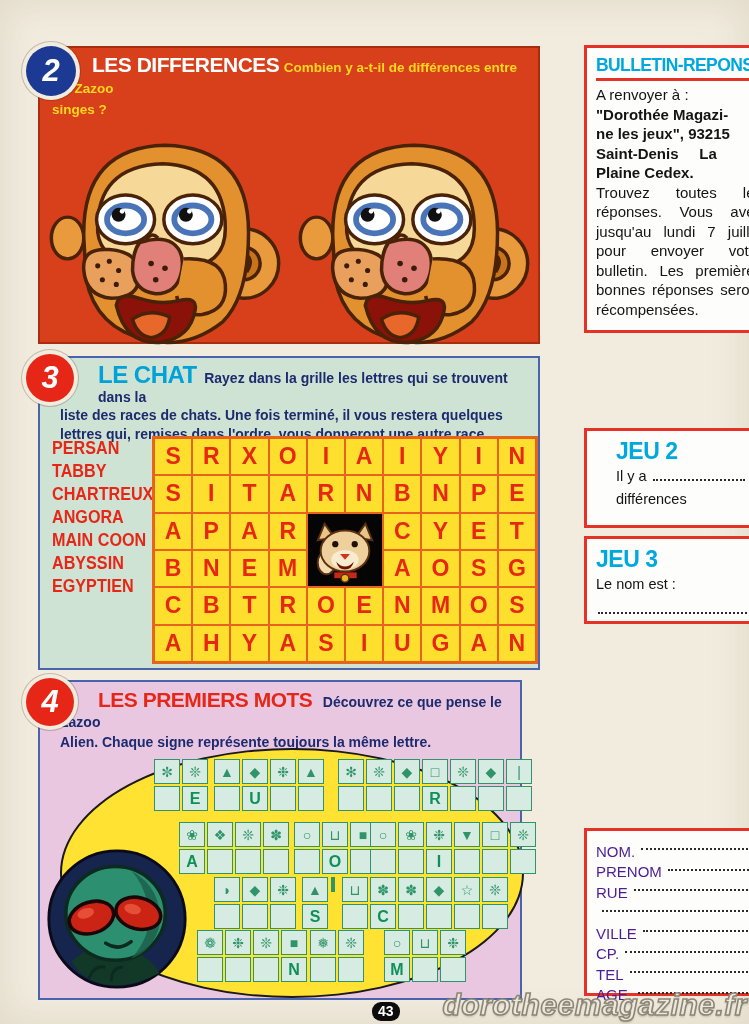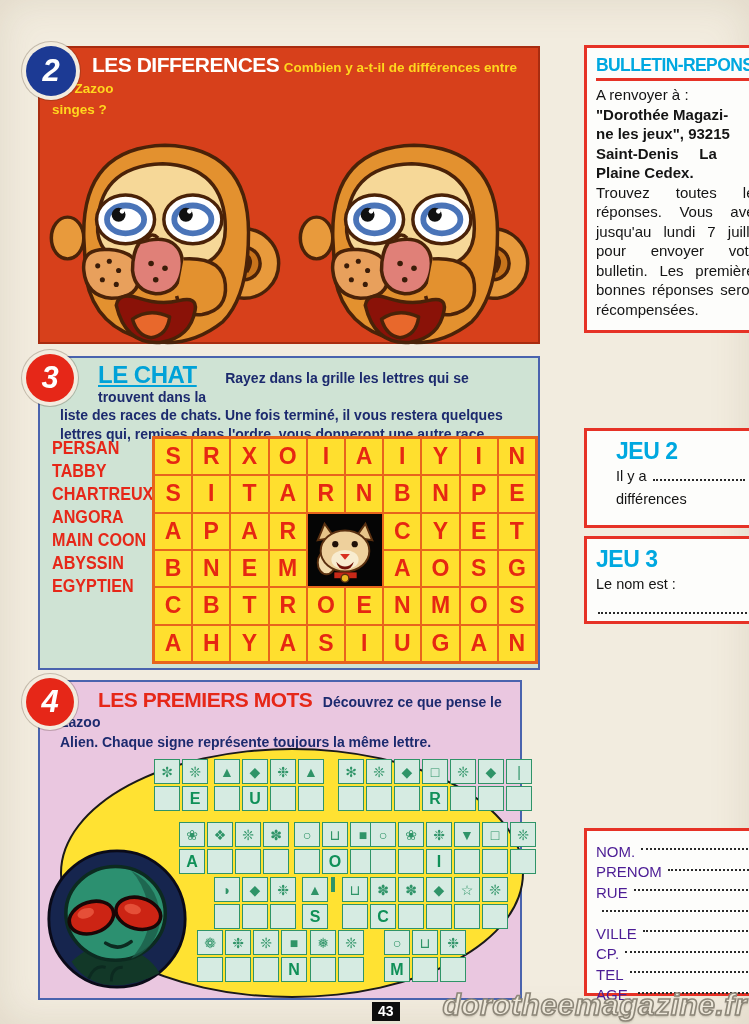--- a/index.html
+++ b/index.html
@@ -22,21 +22,21 @@
   .spacer2{float:left;width:40px;height:22px;}
   .s2title{color:#fff;font-size:21px;font-weight:bold;letter-spacing:-0.5px;}
   .s2sub{color:#ffd71e;font-size:13.5px;font-weight:bold;}
   #monkeys{display:flex;justify-content:space-around;align-items:flex-start;margin-top:2px;}
 
   
   #sec3{position:absolute;left:38px;top:356px;width:502px;height:314px;
         background:#cfe3d4;border:2.5px solid #4a63ae;box-sizing:border-box;}
   #sec3 .hdr{padding:8px 10px 0 20px;line-height:18.5px;}
   .spacer3{float:left;width:38px;height:22px;}
-  .s3title{color:#00a2d8;font-size:24px;font-weight:bold;letter-spacing:-0.5px;margin-right:24px;text-decoration:underline;}
+  .s3title{color:#00a2d8;font-size:24px;font-weight:bold;letter-spacing:-0.5px;margin-right:3px;}
   .instr{color:#1c2a6e;font-size:14px;font-weight:bold;}
   #word-list{position:absolute;left:12px;top:78px;color:#e62718;font-size:19px;font-weight:bold;
              line-height:23px;transform:scaleX(0.85);transform-origin:left top;white-space:nowrap;}
   #letter-grid{position:absolute;left:112px;top:78px;width:386px;height:228px;
                display:grid;grid-template-columns:repeat(10,1fr);grid-template-rows:repeat(6,1fr);
                gap:2px;background:#e8641c;border:3px solid #e8641c;box-sizing:border-box;}
   .gcell{background:#ffdf2e;display:flex;align-items:center;justify-content:center;
          color:#e62712;font-size:23px;font-weight:bold;}
   #cat-holder{grid-row:3/5;grid-column:5/7;background:#000;display:flex;align-items:center;justify-content:center;}
 
@@ -75,21 +75,21 @@
   .dotline{border-bottom:2.5px dotted #2a2a2a;height:12px;margin:8px 4px 0 2px;}
   #jeu4 .dotline{margin-top:16px;}
   .inline-dots{display:inline-block;width:92px;border-bottom:2.5px dotted #2a2a2a;height:9px;margin-left:6px;}
   .jeu2-word{margin-top:7px;}
   #address{top:828px;height:168px;padding-top:10px;}
   .frow{display:flex;align-items:center;height:20.5px;font-size:15px;color:#4c1d95;}
   .fdots{flex:1;border-bottom:2px dotted #2a2a2a;margin:0 2px 4px 6px;}
 
   
   #pageno{position:absolute;left:372px;top:1002px;background:#0c0c0c;color:#fff;
-          font-size:14px;font-weight:bold;padding:1px 6px 2px;border-radius:0;z-index:9;}
+          font-size:14px;font-weight:bold;padding:1px 6px 2px;border-radius:9px;z-index:9;}
   #watermark{position:absolute;right:2px;top:988px;z-index:8;
              font-size:30px;font-weight:bold;font-style:italic;letter-spacing:0.5px;
              color:#eee8da;-webkit-text-stroke:1.6px #8c8678;
              text-shadow:0 2px 2px rgba(80,70,50,.25);white-space:nowrap;}
 </style>
 </head>
 <body>
 
 <div id="page">
 

